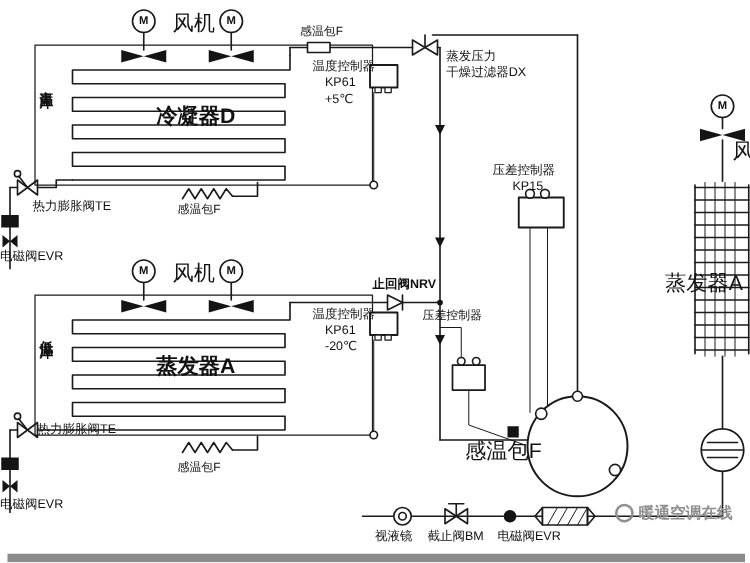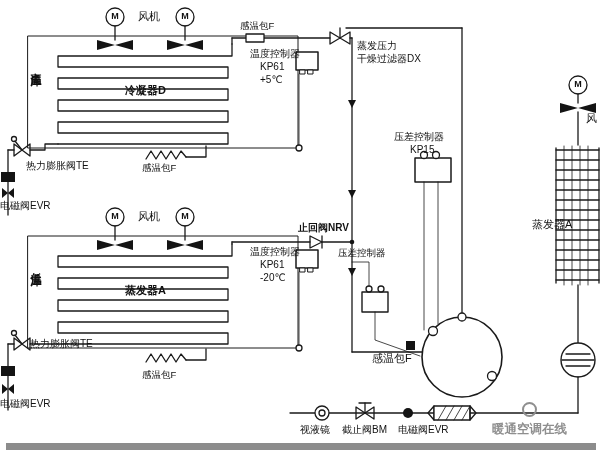--- a/index.html
+++ b/index.html
@@ -2,26 +2,26 @@
 <html><head>
 <meta charset="utf-8">
 <style>
   html,body{margin:0;padding:0;background:#fff;}
   .stage{
     position:relative;width:600px;height:450px;background:#fff;overflow:hidden;
     font-family:"Liberation Sans","DejaVu Sans",sans-serif;color:#111;
   }
   .stage svg{position:absolute;left:0;top:0;}
   .lbl{position:absolute;font-size:10px;line-height:1.1;white-space:nowrap;color:#111;}
-  .lbl.big{font-size:11px;}
+  .lbl.big{font-size:17px;}
   .lbl.small{font-size:9.5px;}
   .lbl.bold{font-weight:bold;}
   .vert{writing-mode:vertical-rl;text-orientation:upright;letter-spacing:1px;font-weight:bold;font-size:11px;}
   .mlab{position:absolute;font-size:9px;font-weight:bold;width:10px;text-align:center;}
-  .watermark{position:absolute;left:492px;top:402px;display:flex;align-items:center;gap:4px;color:#8f8f8f;font-weight:bold;font-size:12.5px;flex-direction:column;}
+  .watermark{position:absolute;left:492px;top:402px;display:flex;align-items:center;gap:4px;color:#8f8f8f;font-weight:bold;font-size:12.5px;}
   .wm-icon{width:15px;height:15px;border-radius:50%;border:2.5px solid #8f8f8f;box-sizing:border-box;display:inline-block;}
   .bottom-bar{position:absolute;left:6px;right:4px;bottom:0;height:7px;background:#8c8c8c;}
   
   .s{stroke:#1a1a1a;fill:none;stroke-width:1.3;stroke-linecap:round;stroke-linejoin:round;}
   .thin{stroke-width:0.8;}
   .fdark{fill:#141414;stroke:none;}
   .fwhite{fill:#ffffff;stroke:#1a1a1a;}
 </style>
 </head>
 <body>

